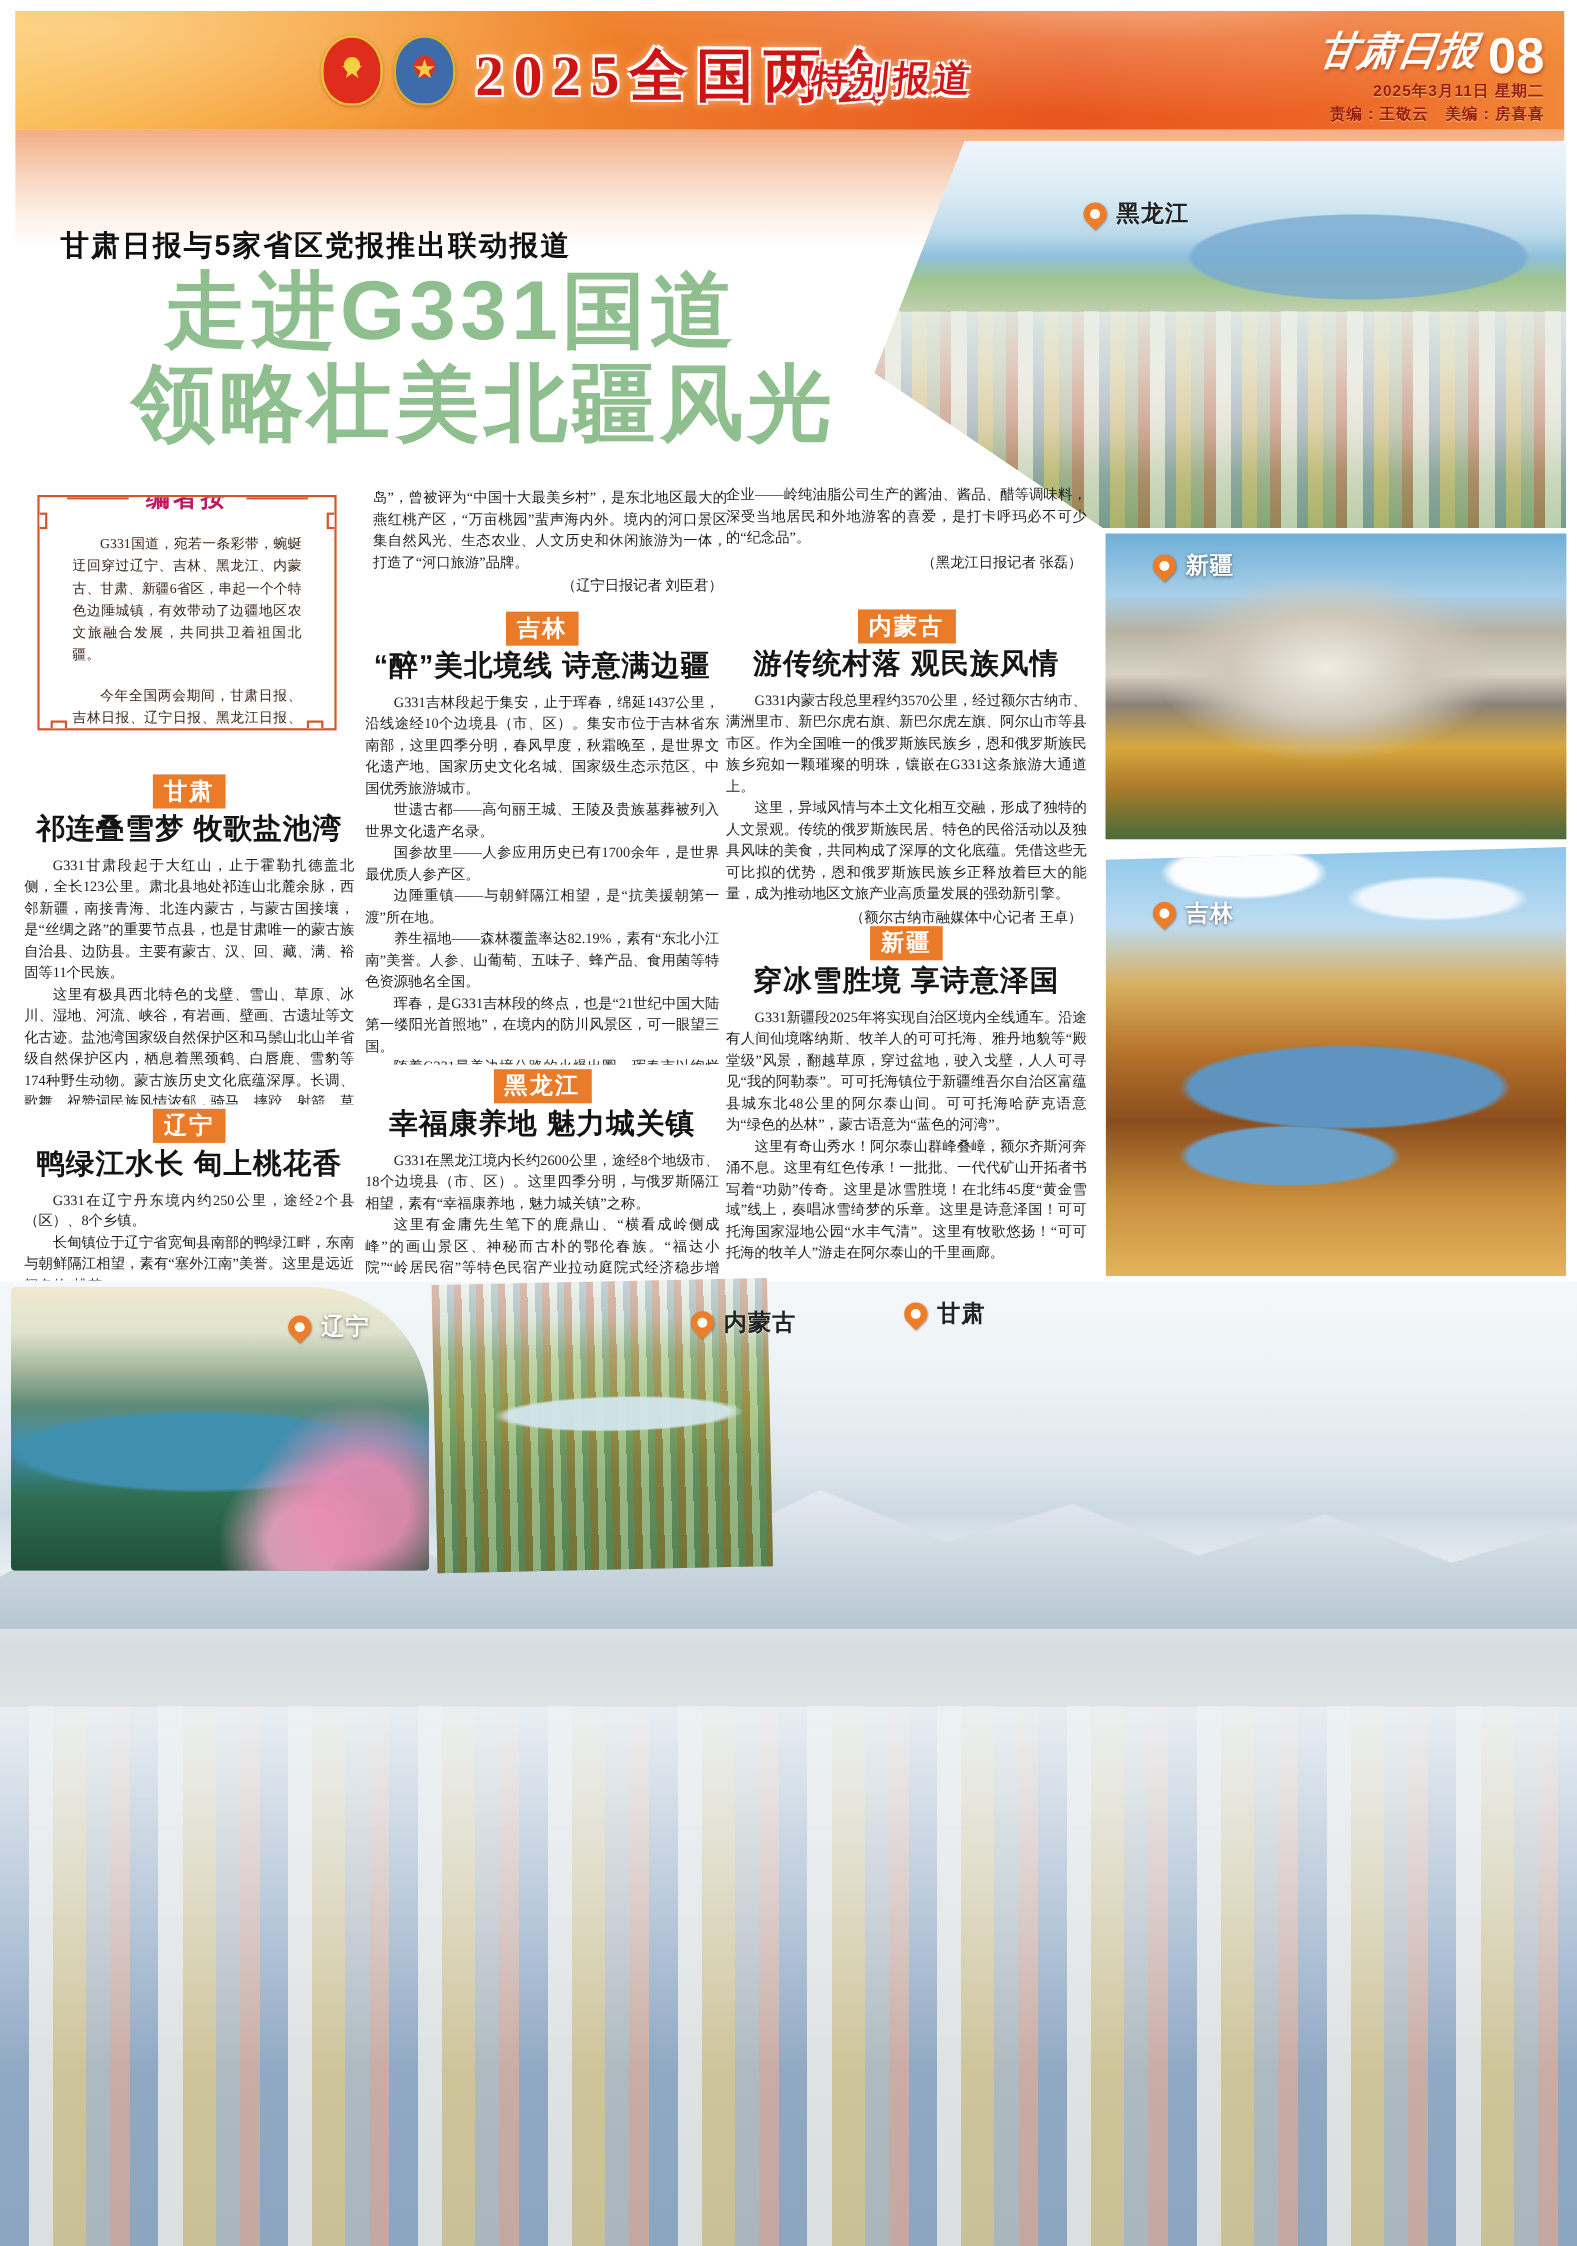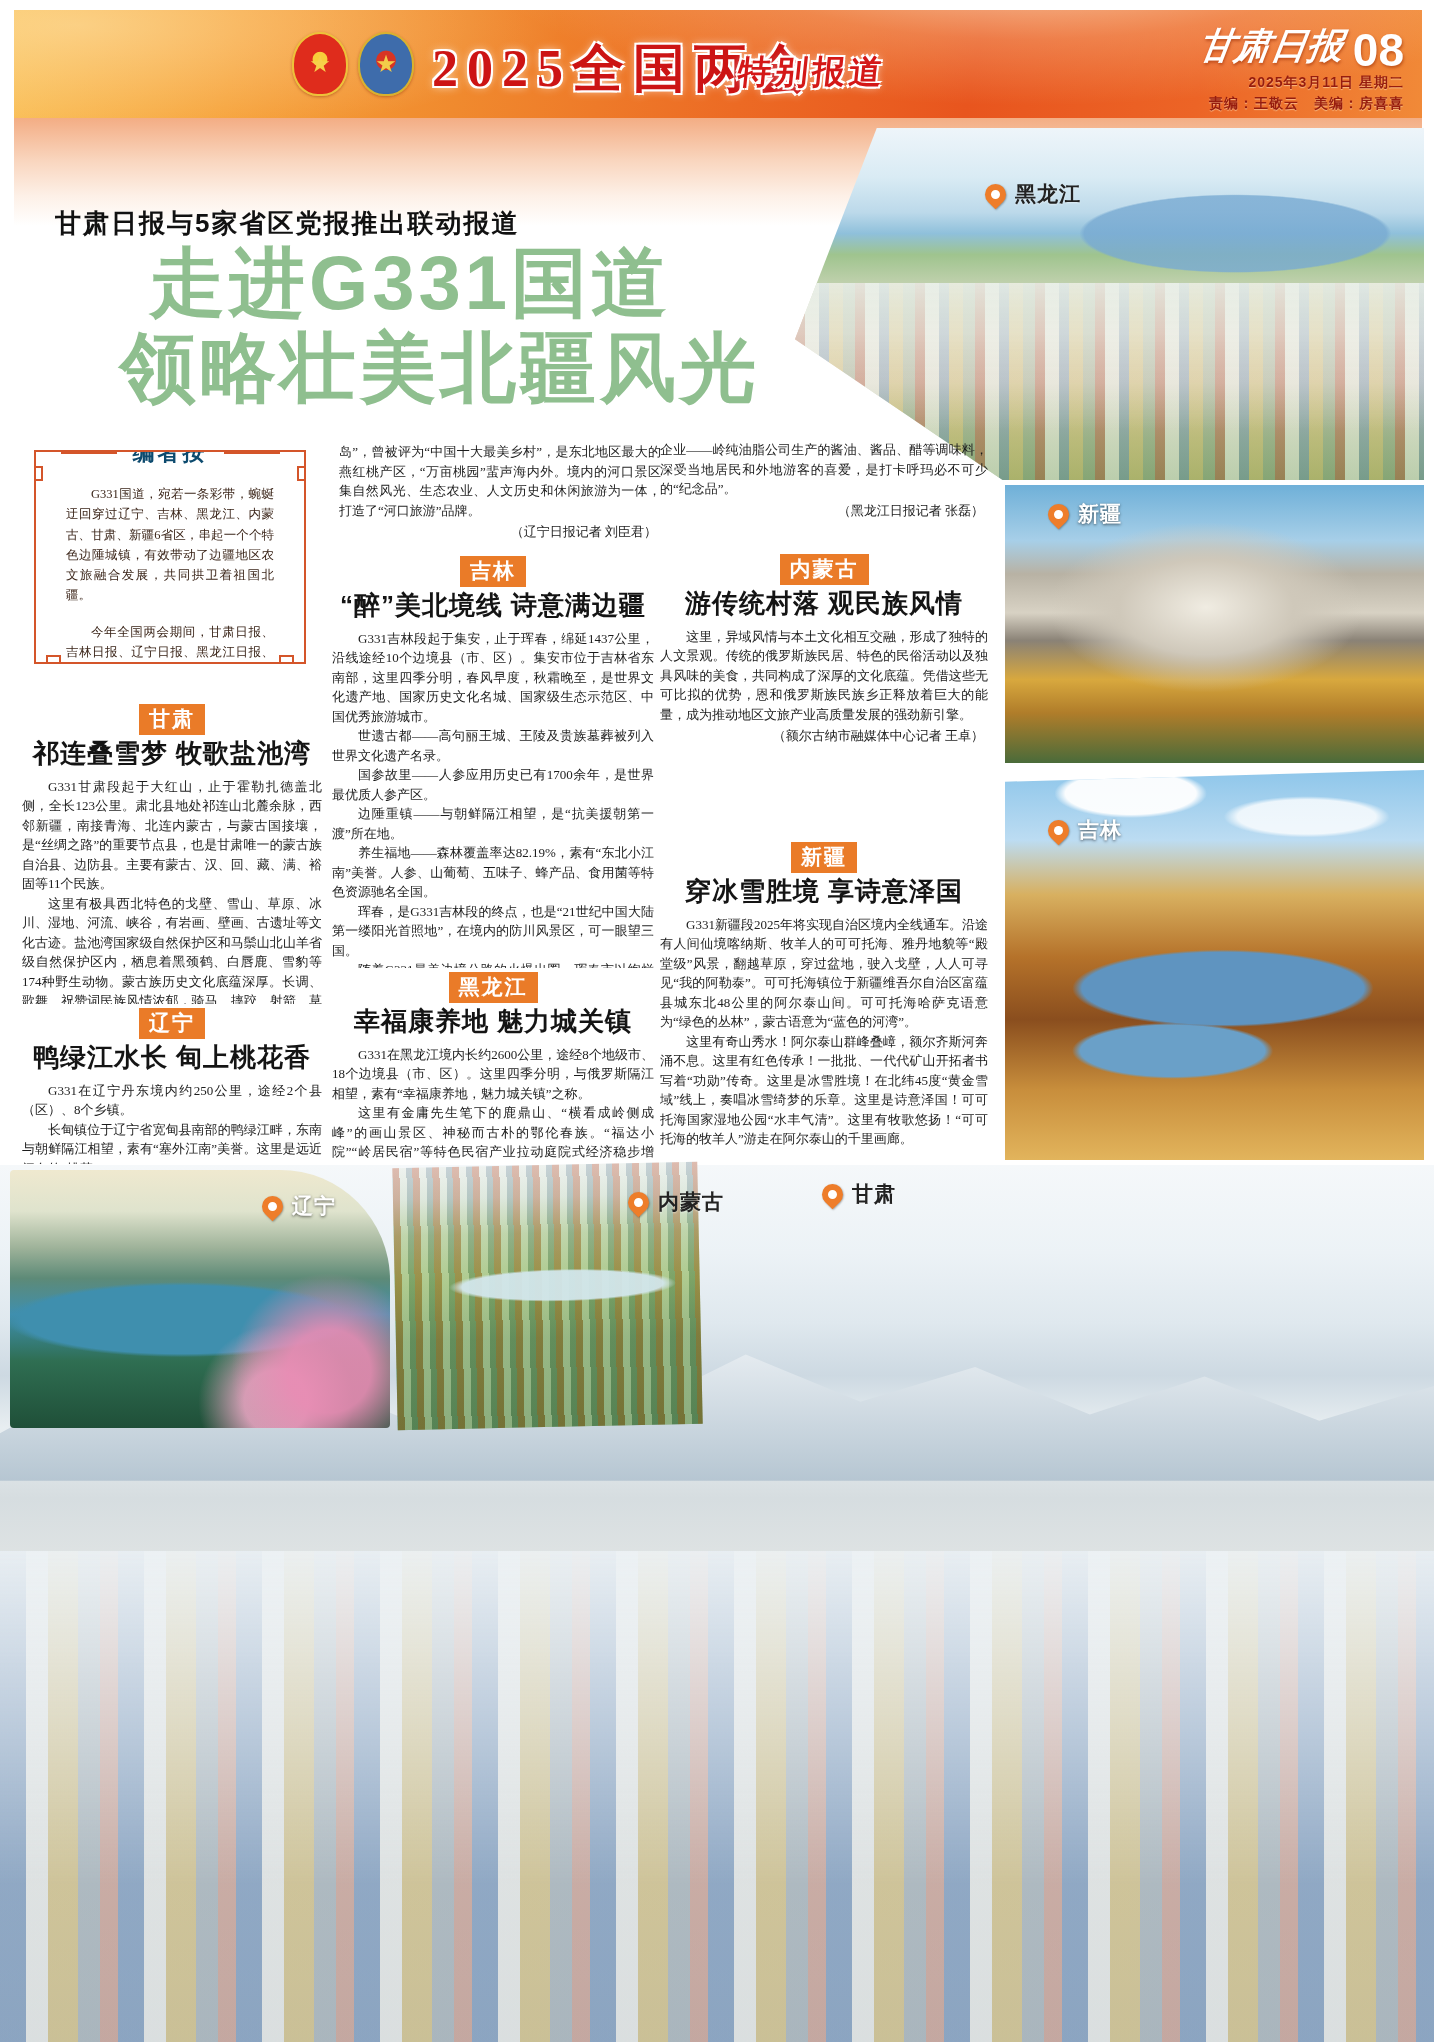--- a/index.html
+++ b/index.html
@@ -101,21 +101,21 @@
   .pin-label.dark{color:#222222;text-shadow:0 1px 2px rgba(255,255,255,.5);}
 
   
   .editor-note{position:absolute;left:34px;top:450px;width:272px;height:214px;
     border:2px solid #d4552a;padding:16px 14px 8px;box-sizing:border-box;overflow:hidden;}
   .editor-note .corner{position:absolute;width:11px;height:11px;border:2px solid #d4552a;background:#fff;}
   .corner.tl{left:-8px;top:14px;} .corner.tr{right:-8px;top:14px;}
   .corner.bl{left:10px;bottom:-8px;} .corner.br{right:10px;bottom:-8px;}
   .note-head{position:absolute;left:0;right:0;top:-14px;display:flex;align-items:center;justify-content:center;gap:10px;}
   .note-head .line{flex:0 0 56px;height:2px;background:#d4552a;}
-  .note-title{font-family:"Liberation Serif", serif;font-weight:bold;font-size:22px;color:#0c4a6e;background:#fff;
+  .note-title{font-family:"Liberation Serif", serif;font-weight:bold;font-size:22px;color:#be185d;background:#fff;
     padding:0 6px;letter-spacing:3px;white-space:nowrap;}
   .note-body p{margin:16px;font-size:12.5px;line-height:1.62;color:#3a2418;text-align:justify;text-indent:2em;}
 
   
   .block{position:absolute;overflow:hidden;}
   .badge-row{text-align:center;margin:2px 0 4px;}
   .badge{display:inline-block;background:#EA7B28;color:#fff;font-family:"Liberation Sans", sans-serif;
     font-weight:bold;font-size:21px;letter-spacing:2px;padding:1px 10px 2px;}
   .sec-title{margin:2px 0 8px;text-align:center;font-family:"Liberation Sans", sans-serif;
     font-weight:bold;font-size:26px;color:#141414;letter-spacing:1px;line-height:1.15;}
@@ -241,20 +241,21 @@
   </div>
 
   <div class="block" style="left:660px;top:440px;width:328px;height:112px;">
     <p class="para" style="text-indent:0;">企业——岭纯油脂公司生产的酱油、酱品、醋等调味料，深受当地居民和外地游客的喜爱，是打卡呼玛必不可少的“纪念品”。</p>
     <p class="credit">（黑龙江日报记者 张磊）</p>
   </div>
 
   <div class="block" style="left:660px;top:552px;width:328px;height:288px;">
     <div class="badge-row"><span class="badge">内蒙古</span></div>
     <h2 class="sec-title">游传统村落 观民族风情</h2>
+    <p class="para">G331内蒙古段总里程约3570公里，经过额尔古纳市、满洲里市、新巴尔虎右旗、新巴尔虎左旗、阿尔山市等县市区。作为全国唯一的俄罗斯族民族乡，恩和俄罗斯族民族乡宛如一颗璀璨的明珠，镶嵌在G331这条旅游大通道上。</p>
     <p class="para">这里，异域风情与本土文化相互交融，形成了独特的人文景观。传统的俄罗斯族民居、特色的民俗活动以及独具风味的美食，共同构成了深厚的文化底蕴。凭借这些无可比拟的优势，恩和俄罗斯族民族乡正释放着巨大的能量，成为推动地区文旅产业高质量发展的强劲新引擎。</p>
     <p class="credit">（额尔古纳市融媒体中心记者 王卓）</p>
   </div>
 
   <div class="block" style="left:660px;top:840px;width:328px;height:310px;">
     <div class="badge-row"><span class="badge">新疆</span></div>
     <h2 class="sec-title">穿冰雪胜境 享诗意泽国</h2>
     <p class="para">G331新疆段2025年将实现自治区境内全线通车。沿途有人间仙境喀纳斯、牧羊人的可可托海、雅丹地貌等“殿堂级”风景，翻越草原，穿过盆地，驶入戈壁，人人可寻见“我的阿勒泰”。可可托海镇位于新疆维吾尔自治区富蕴县城东北48公里的阿尔泰山间。可可托海哈萨克语意为“绿色的丛林”，蒙古语意为“蓝色的河湾”。</p>
     <p class="para">这里有奇山秀水！阿尔泰山群峰叠嶂，额尔齐斯河奔涌不息。这里有红色传承！一批批、一代代矿山开拓者书写着“功勋”传奇。这里是冰雪胜境！在北纬45度“黄金雪域”线上，奏唱冰雪绮梦的乐章。这里是诗意泽国！可可托海国家湿地公园“水丰气清”。这里有牧歌悠扬！“可可托海的牧羊人”游走在阿尔泰山的千里画廊。</p>
 

